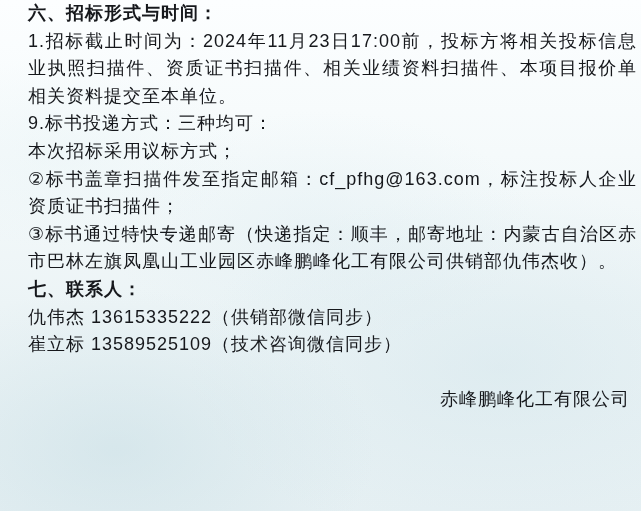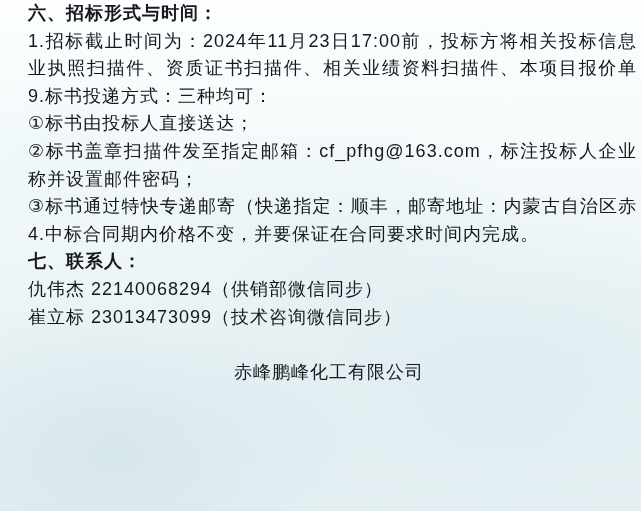--- a/index.html
+++ b/index.html
@@ -35,40 +35,41 @@
     white-space:nowrap;
   }
   .line{height:27.6px;}
   .line.fill{
     white-space:normal;
     text-align:justify;
     text-align-last:justify;
     overflow:hidden;
   }
   .line.bold{font-weight:700;}
-  .line.right{text-align:center;padding-right:7px;}
+  .line.right{text-align:right;padding-right:7px;}
   .line.blank{}
 </style>
 </head>
 <body>
 
 <div class="page">
   <div class="texture"></div>
 
   <div class="content">
     <div class="line bold">六、招标形式与时间：</div>
     <div class="line fill">1.招标截止时间为：2024年11月23日17:00前，投标方将相关投标信息（营</div>
     <div class="line fill">业执照扫描件、资质证书扫描件、相关业绩资料扫描件、本项目报价单等）</div>
+    <div class="line">相关资料提交至本单位。</div>
     <div class="line">9.标书投递方式：三种均可：</div>
-    <div class="line">①标书由投标人直接送达；</div>
+    <div class="line">本次招标采用议标方式；</div>
     <div class="line fill">②标书盖章扫描件发至指定邮箱：cf_pfhg@163.com，标注投标人企业名</div>
-    <div class="line">称并设置邮件密码；</div>
+    <div class="line">资质证书扫描件；</div>
     <div class="line fill">③标书通过特快专递邮寄（快递指定：顺丰，邮寄地址：内蒙古自治区赤峰</div>
-    <div class="line">4.中标合同期内价格不变，并要保证在合同要求时间内完成。</div>
+    <div class="line">市巴林左旗凤凰山工业园区赤峰鹏峰化工有限公司供销部仇伟杰收）。</div>
     <div class="line bold">七、联系人：</div>
-    <div class="line">仇伟杰 22140068294（供销部微信同步）</div>
-    <div class="line">崔立标 23013473099（技术咨询微信同步）</div>
+    <div class="line">仇伟杰 13615335222（供销部微信同步）</div>
+    <div class="line">崔立标 13589525109（技术咨询微信同步）</div>
     <div class="line blank"></div>
     <div class="line right">赤峰鹏峰化工有限公司</div>
   </div>
 
   <div class="bottom-strip"></div>
 </div>
 
 </body></html>

